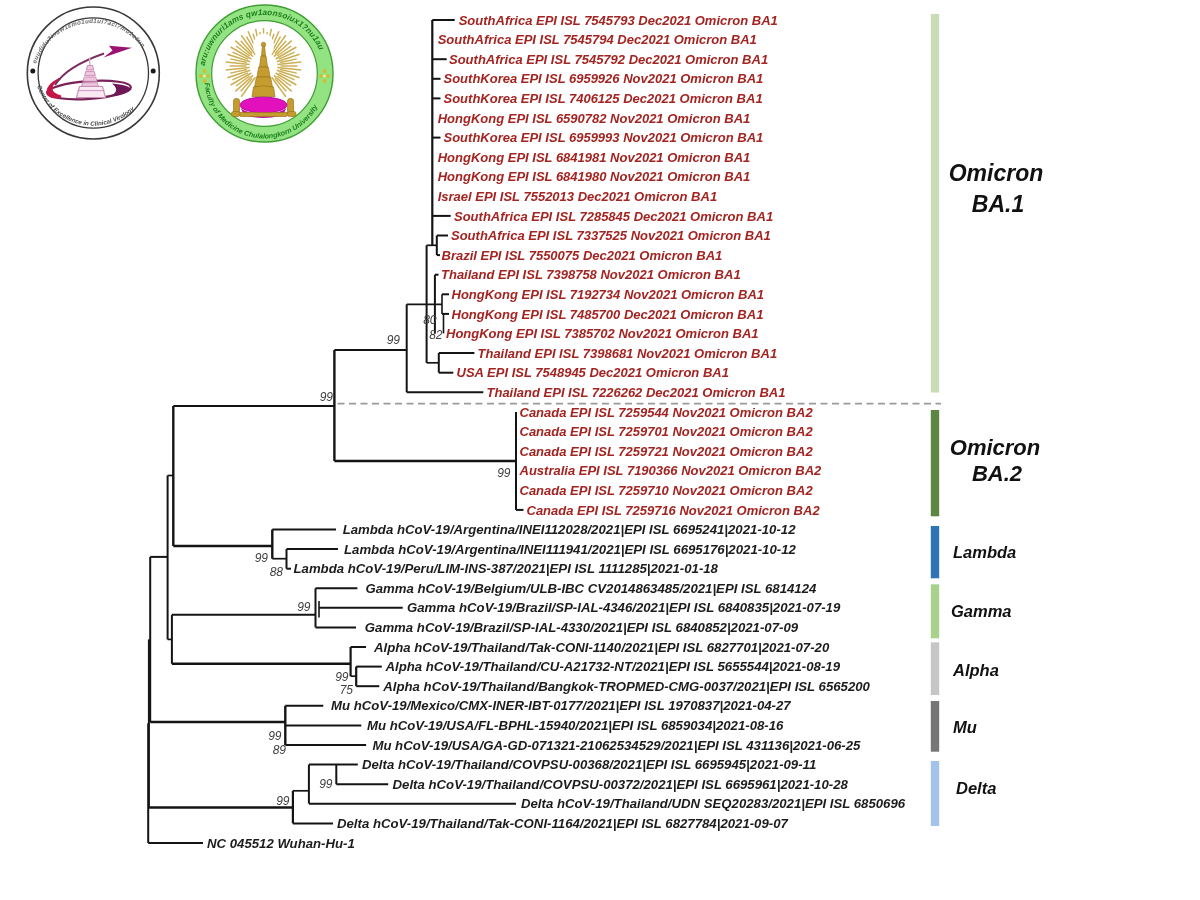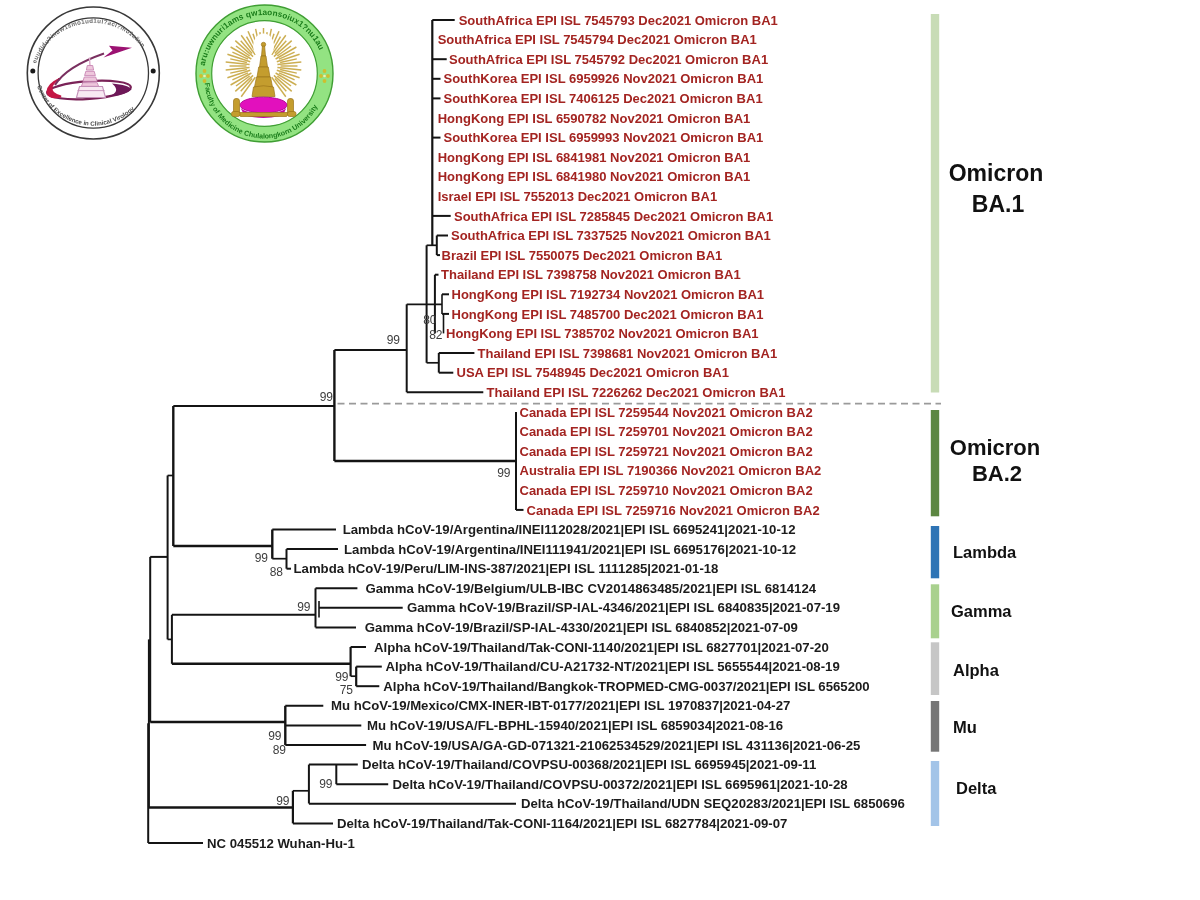--- a/index.html
+++ b/index.html
@@ -1,16 +1,16 @@
 <!DOCTYPE html>
 <html><head>
 <meta charset="utf-8">
 <style>
 html,body { margin:0; padding:0; background:#ffffff; }
-#page { position:relative; width:1200px; height:861px; background:#ffffff; overflow:hidden; }
+#page { position:relative; width:1200px; height:861px; background:#ffffff; overflow:hidden;font-style:italic; }
 text { font-family:"Liberation Sans", sans-serif; }
 .rt { font-size:13px; font-weight:bold; fill:#a32421; }
 .bt { font-size:13.2px; font-weight:bold; fill:#1c1c1c; }
 .bs { font-size:12px; fill:#3d3d3d; }
 .hd { font-size:23px; font-weight:bold; fill:#111; }
 .hd2 { font-size:22px; font-weight:bold; fill:#111; }
 .sd { font-size:16.5px; font-weight:bold; fill:#111; }
 </style>
 </head>
 <body>

